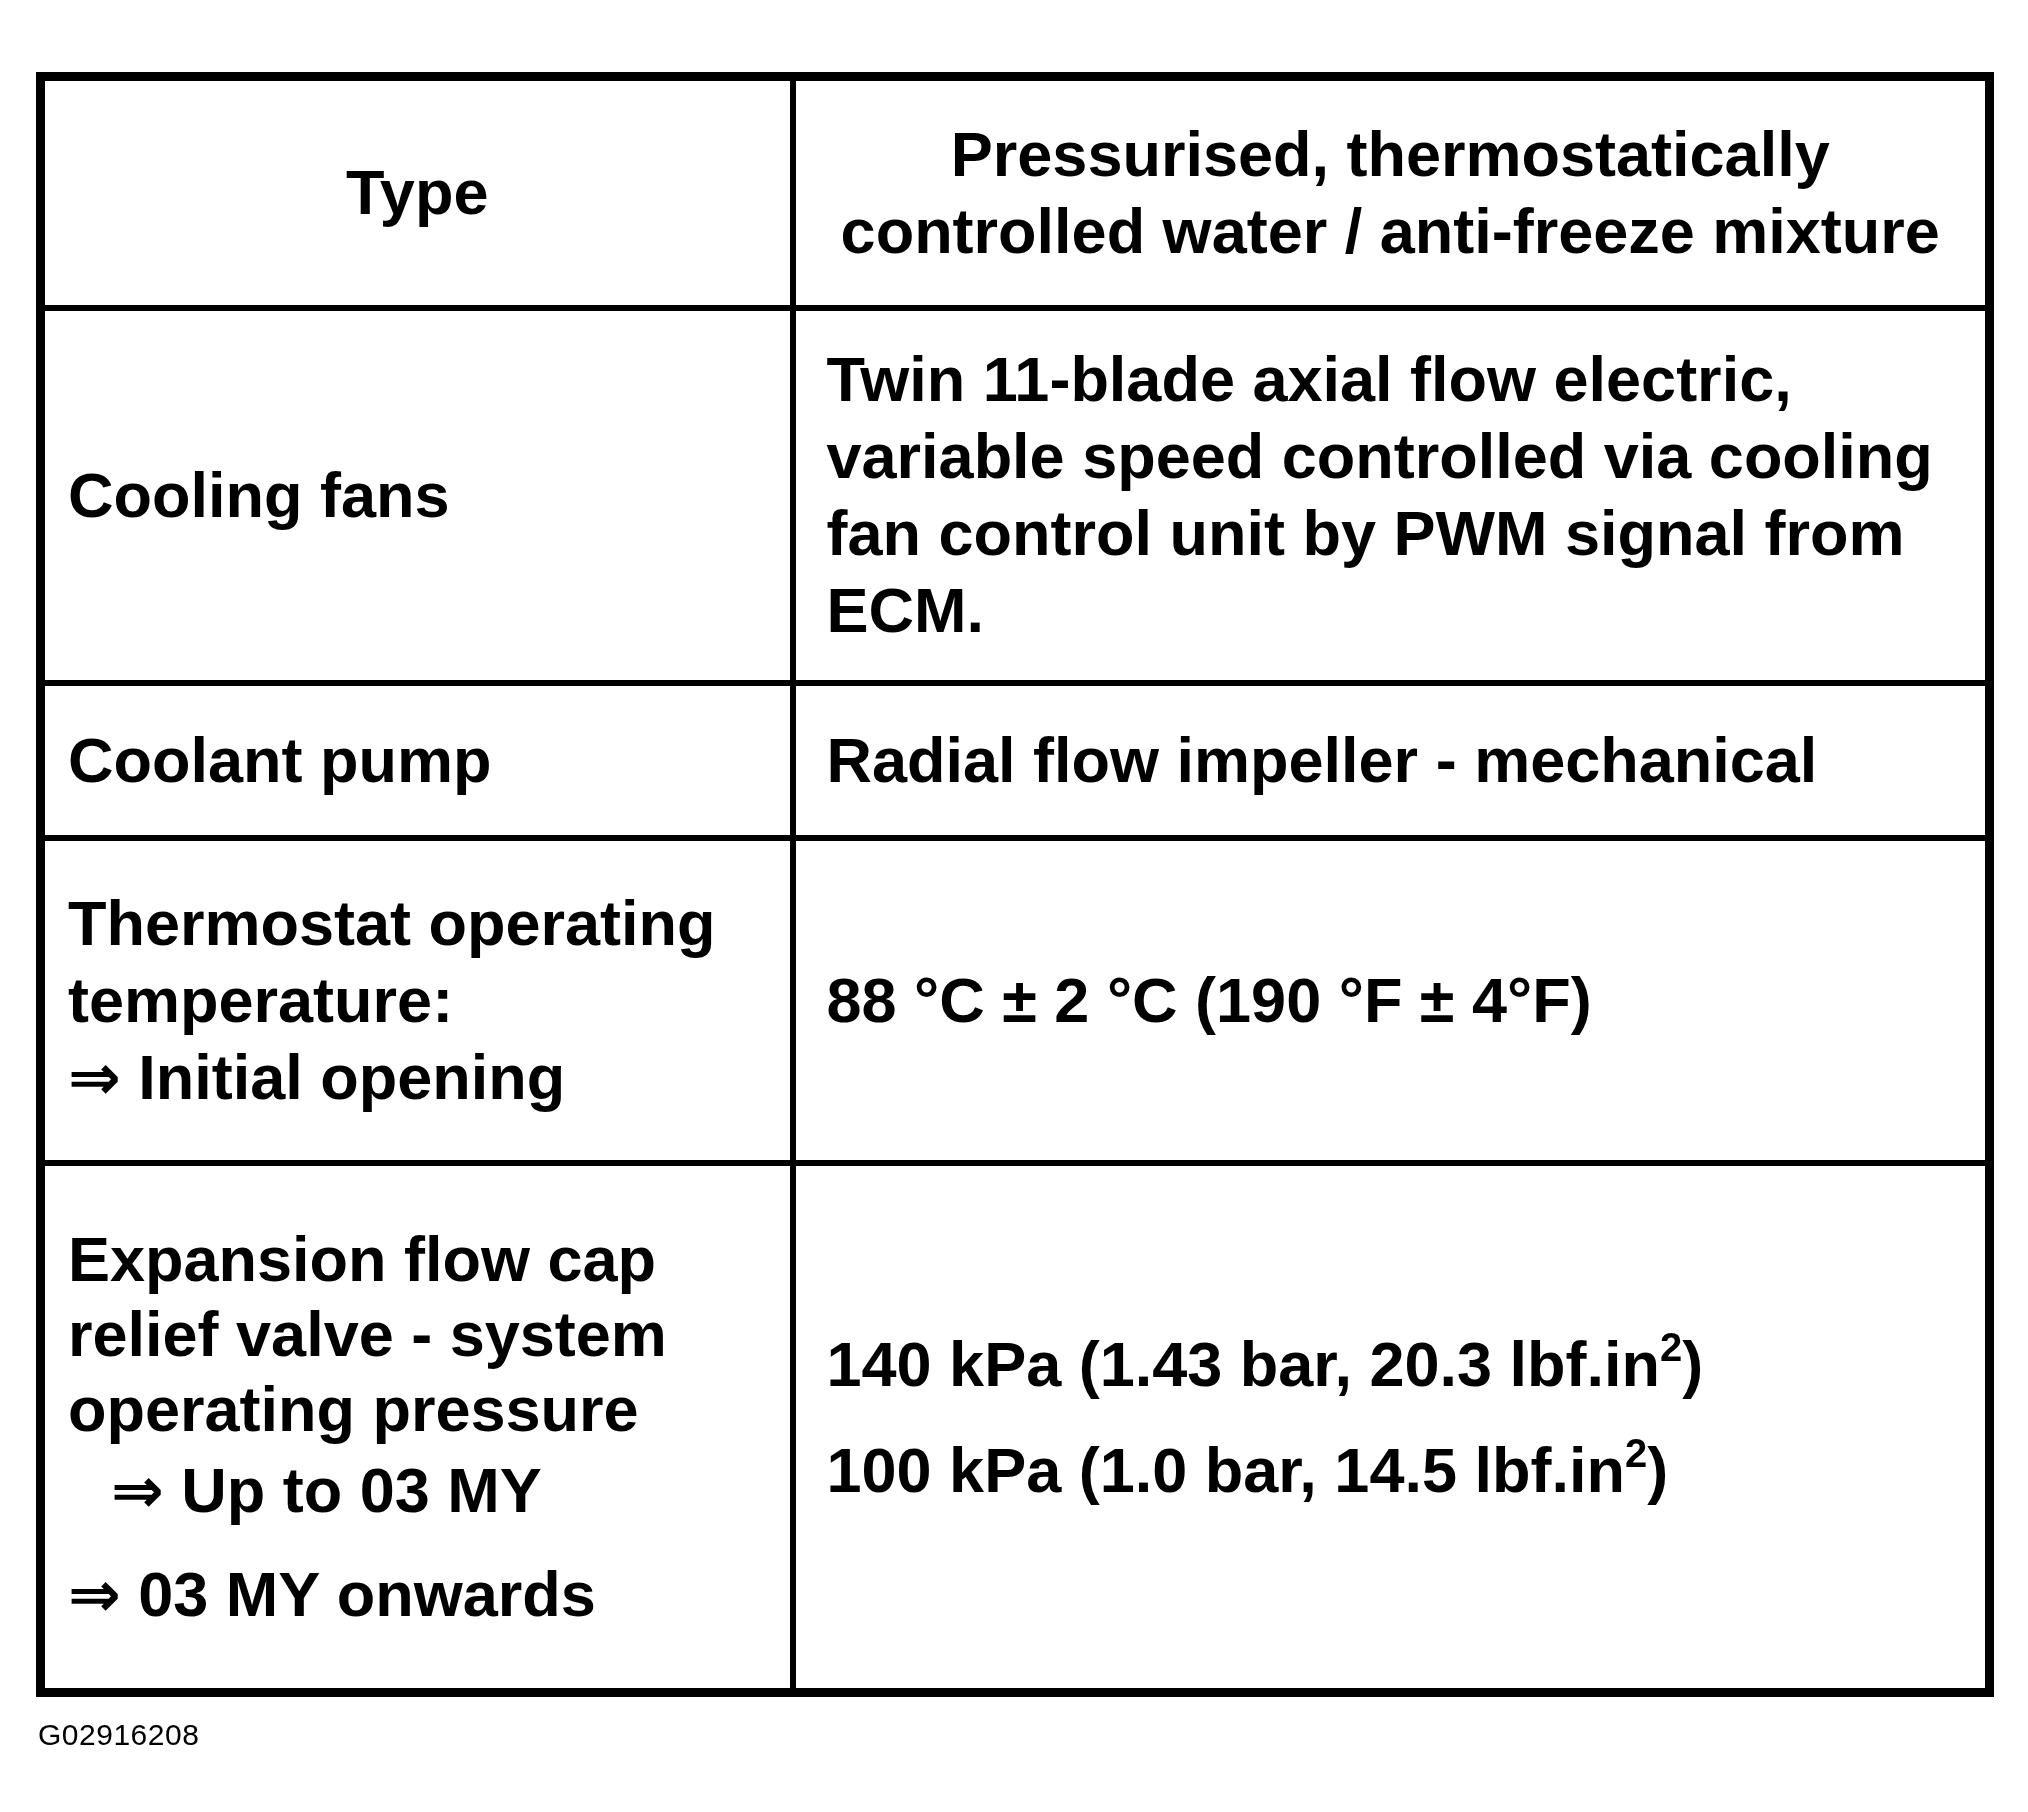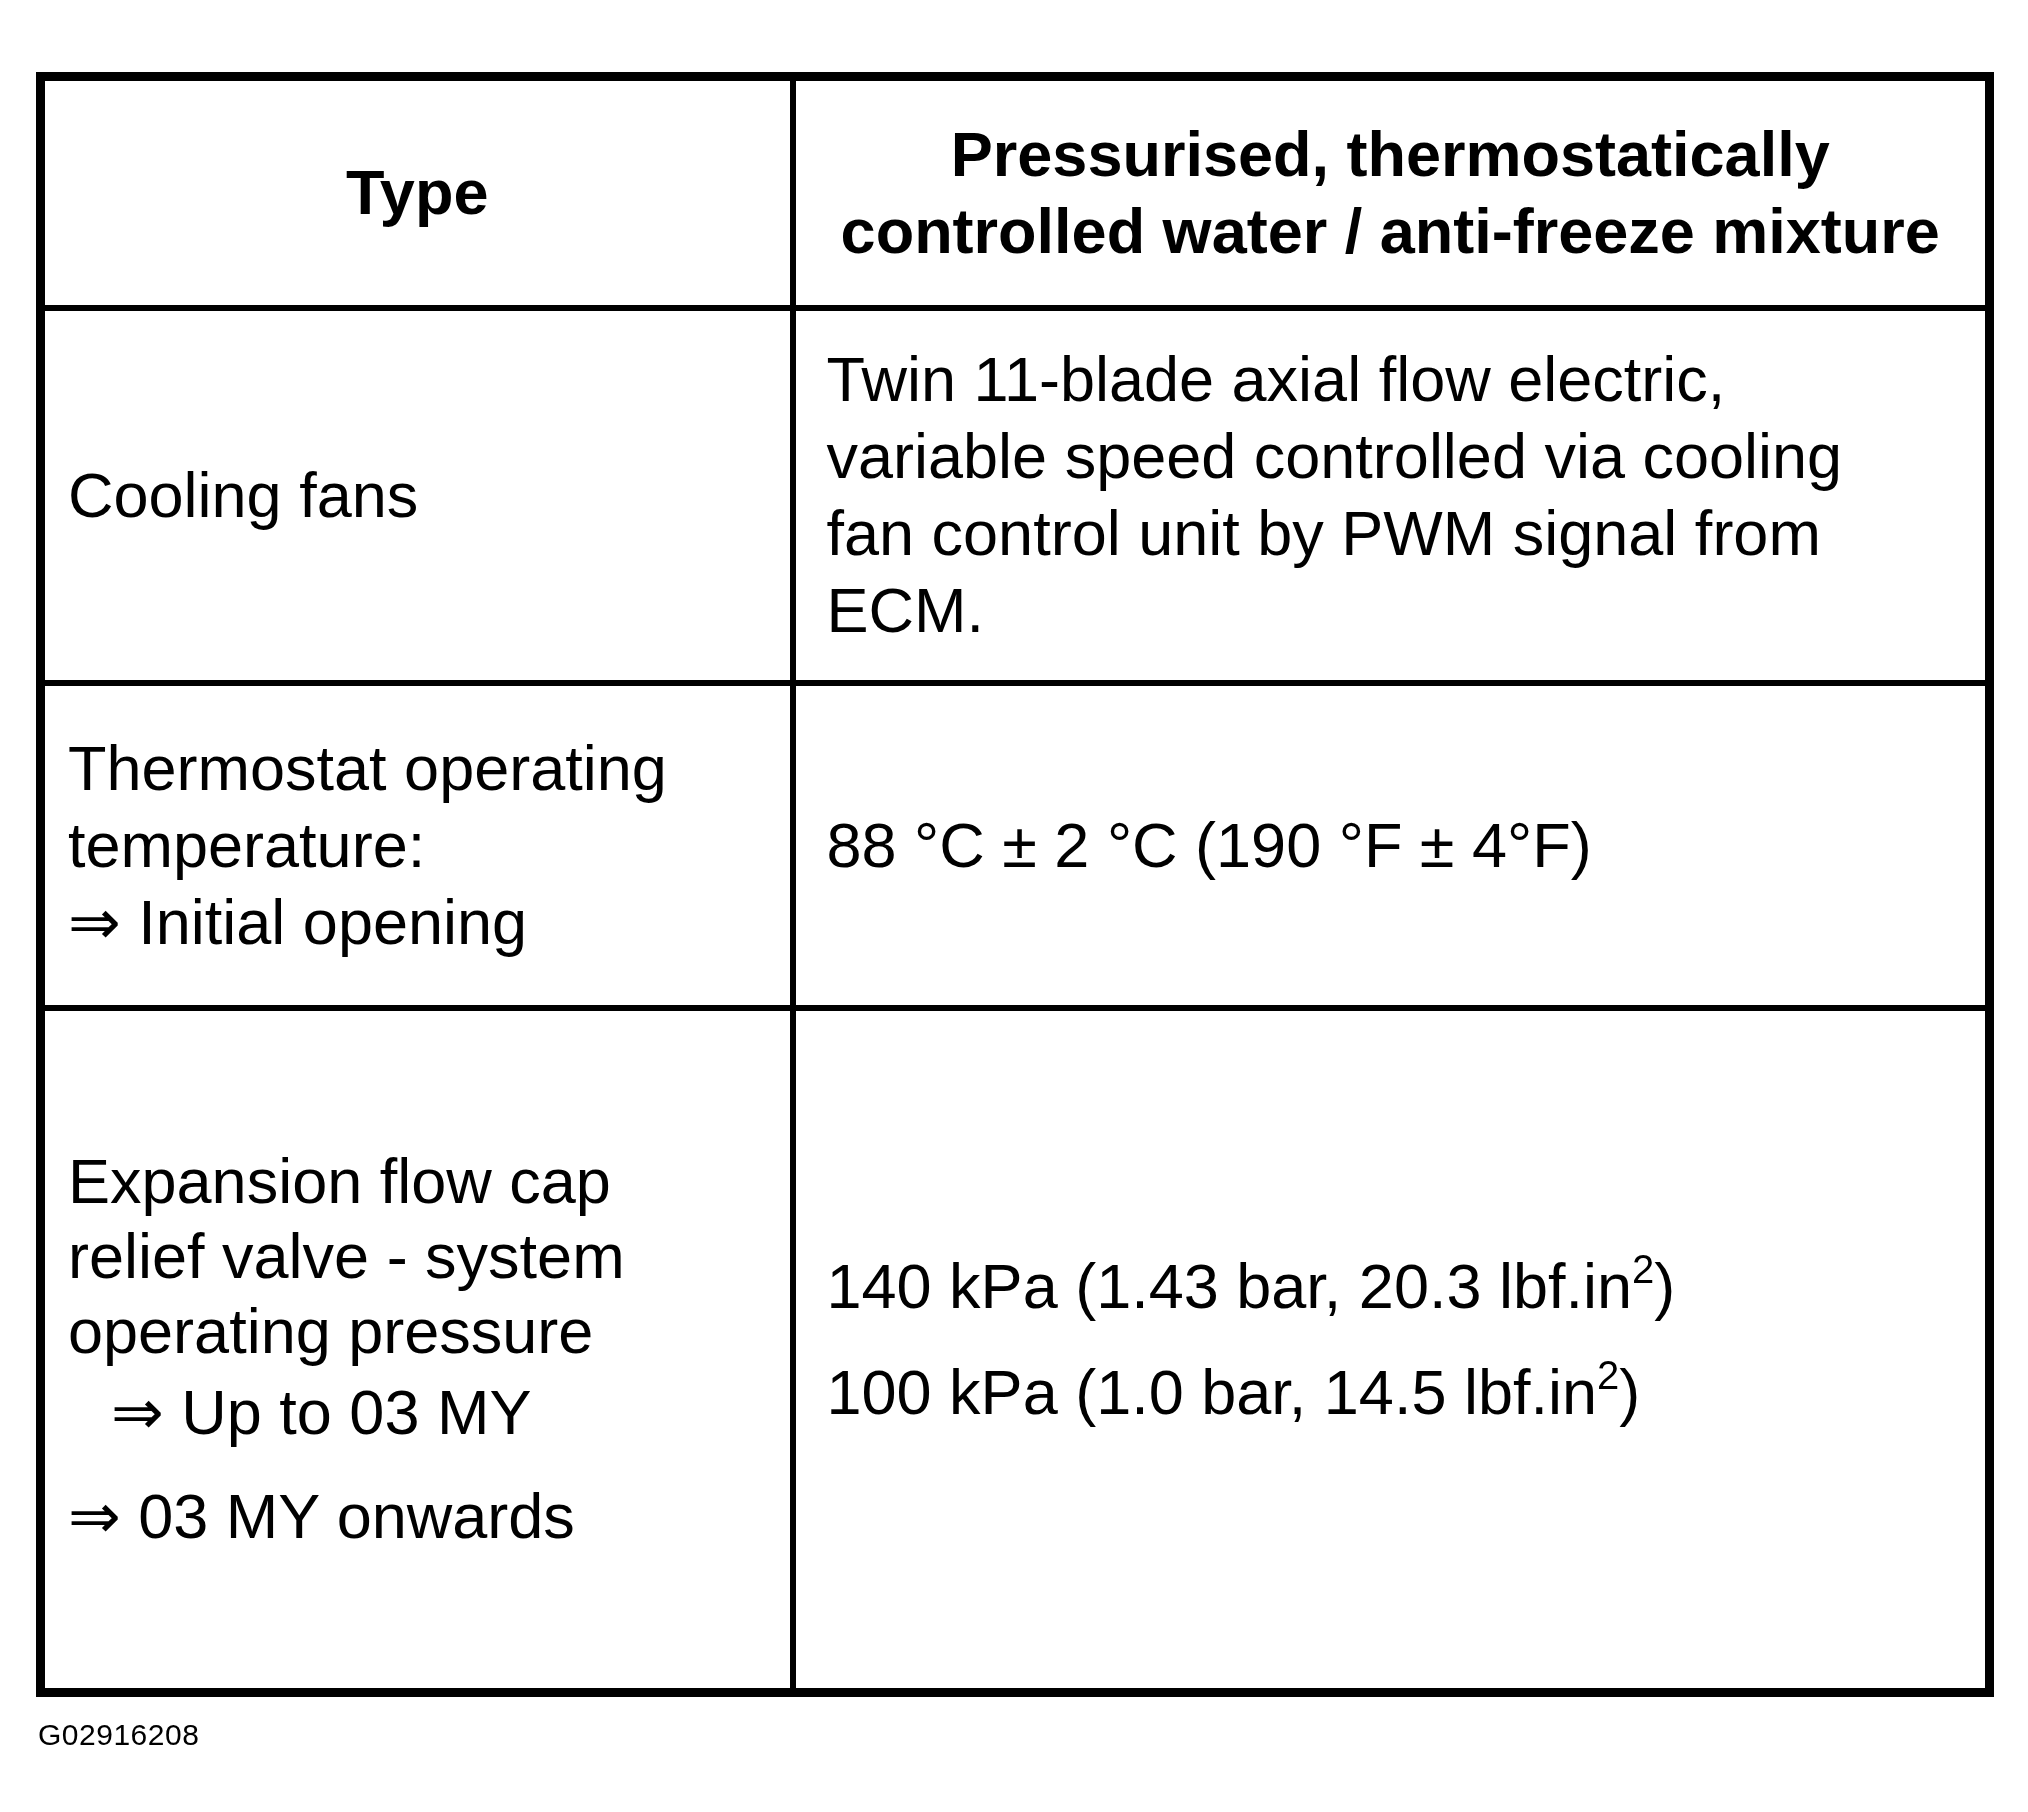--- a/index.html
+++ b/index.html
@@ -26,21 +26,21 @@
     table-layout: fixed;
     border: 9.6px solid #000000;
     font-size: 63px;
     line-height: 77px;
     color: #000000;
   }
   table.spec col.c1 { width: 752px; }
   table.spec th, table.spec td {
     border: 6.7px solid #000000;
     vertical-align: middle;
-    font-weight: normal;
+    font-weight: bold;
     text-align: left;
     box-sizing: border-box;
   }
   table.spec th {
     font-weight: bold;
     text-align: center;
     padding: 0 9.6px;
   }
   td.lbl { padding: 7.7px 11.5px 7.7px 23px; }
   td.val { padding: 7.7px 13.4px 7.7px 31px; }
@@ -95,20 +95,28 @@
           <div class="ln">Cooling fans</div>
         </td>
         <td class="val">
           <div class="ln">Twin 11-blade axial flow electric,</div>
           <div class="ln">variable speed controlled via cooling</div>
           <div class="ln">fan control unit by PWM signal from</div>
           <div class="ln">ECM.</div>
         </td>
       </tr>
 
+      <tr style="height:155px;">
+        <td class="lbl">
+          <div class="ln">Coolant pump</div>
+        </td>
+        <td class="val">
+          <div class="ln">Radial flow impeller - mechanical</div>
+        </td>
+      </tr>
 
 
       <tr style="height:325px;">
         <td class="lbl">
           <div class="ln">Thermostat operating</div>
           <div class="ln">temperature:</div>
           <div class="ln">⇒ Initial opening</div>
         </td>
         <td class="val">
           <div class="ln">88 °C ± 2 °C (190 °F ± 4°F)</div>

